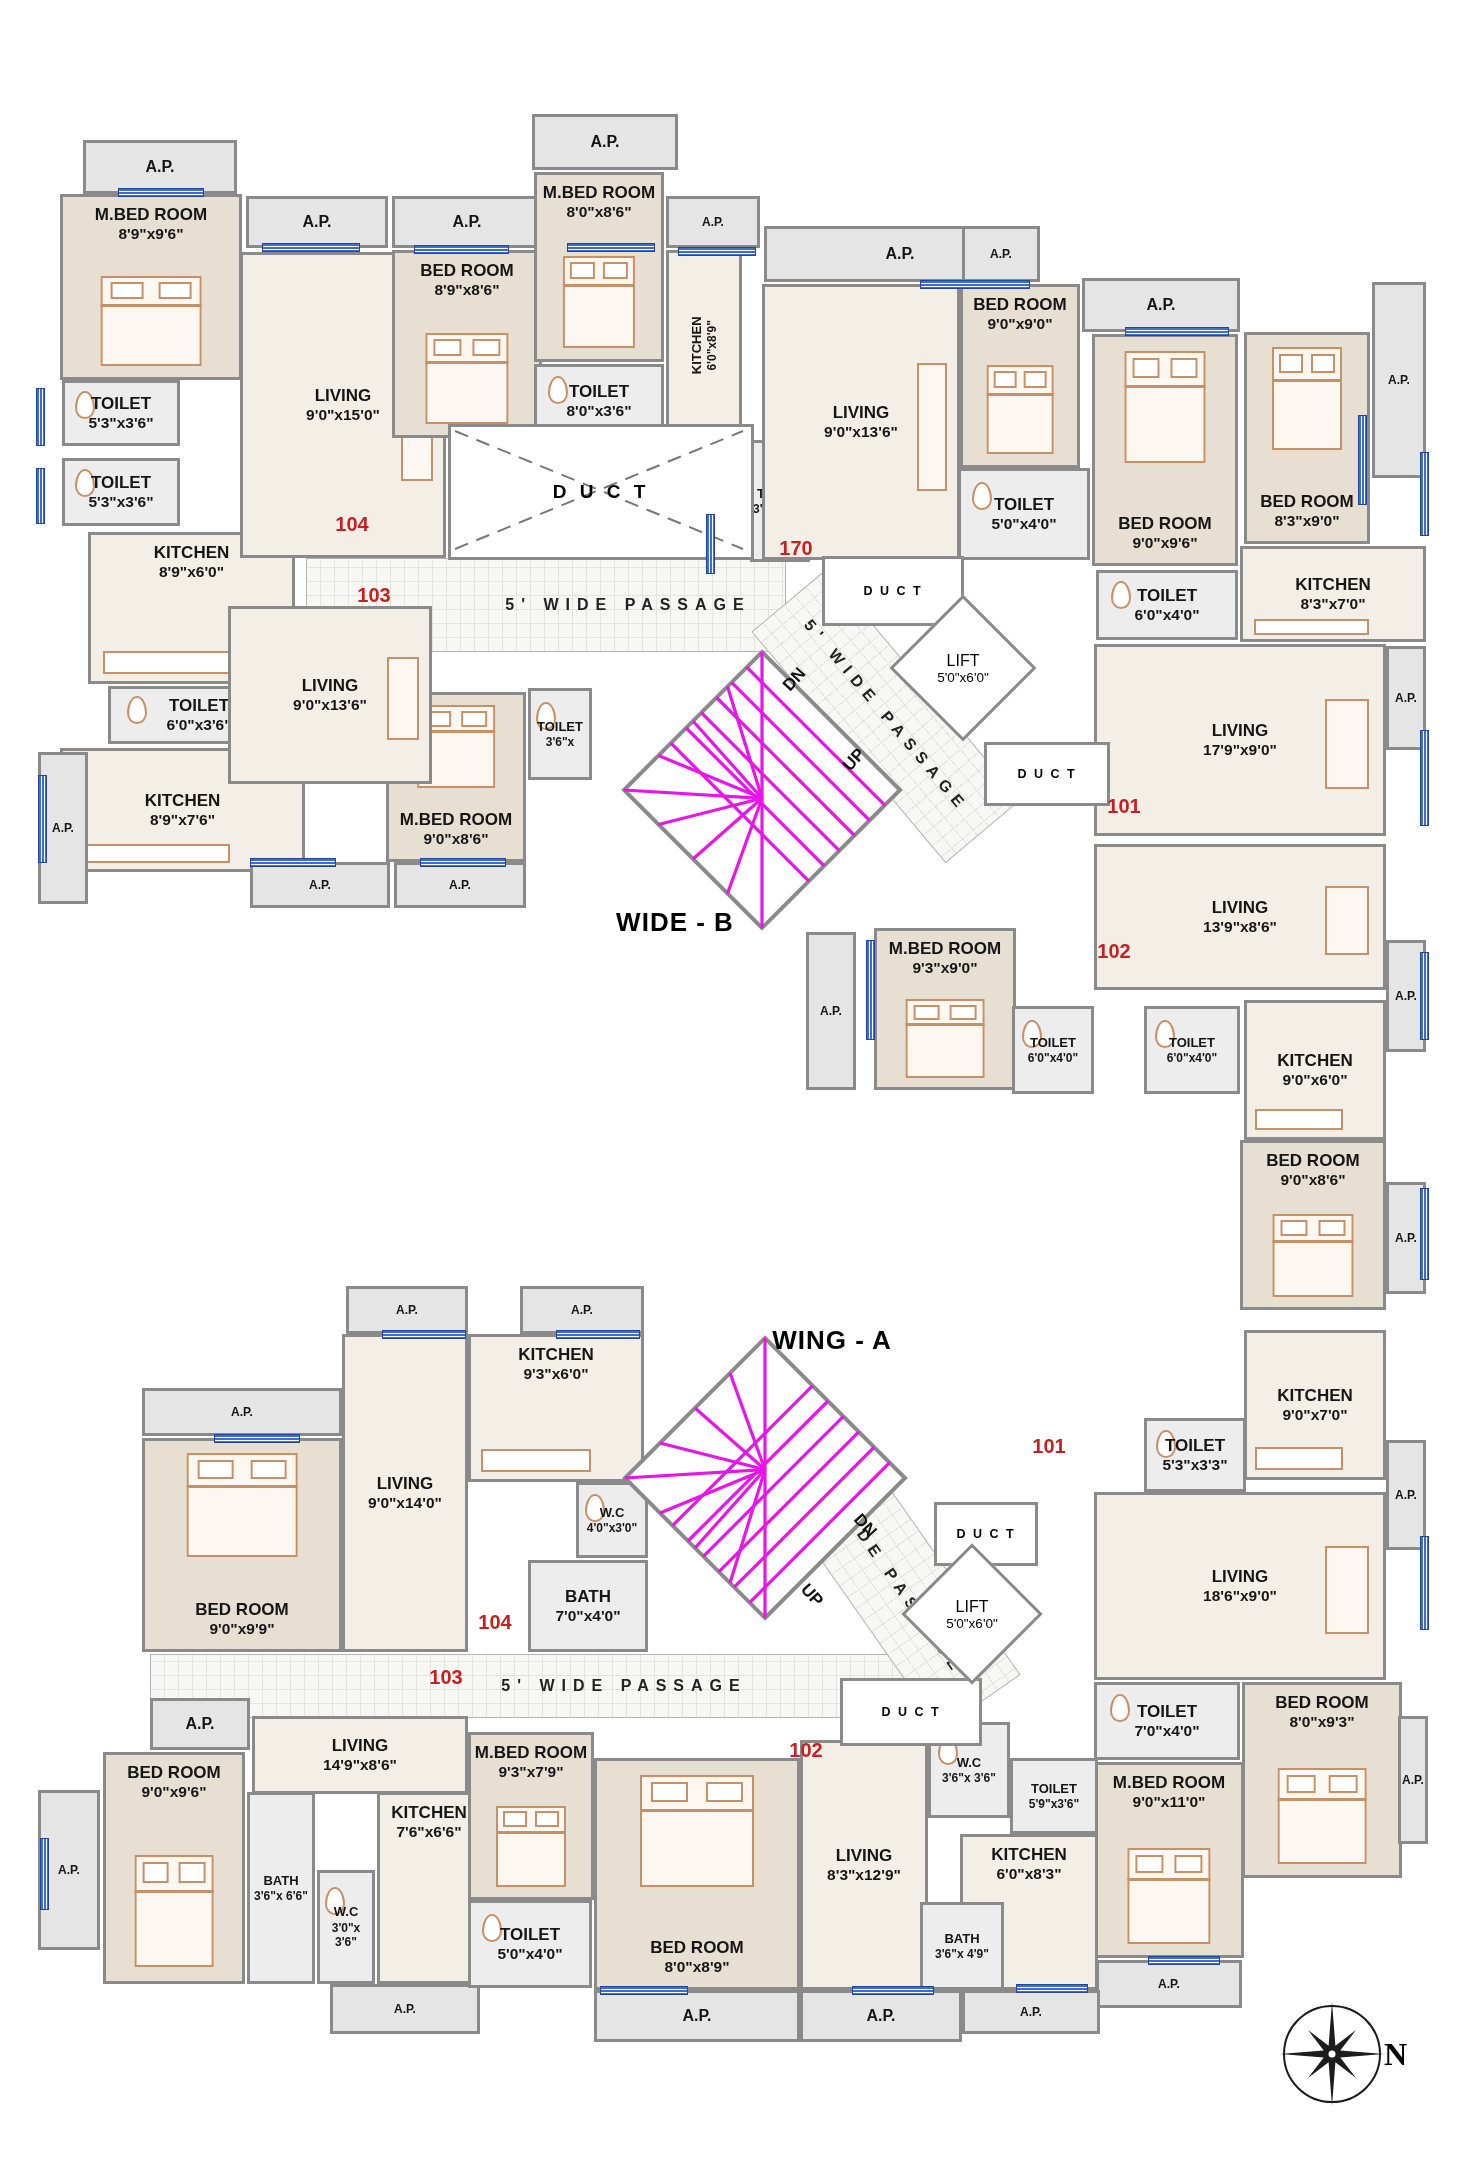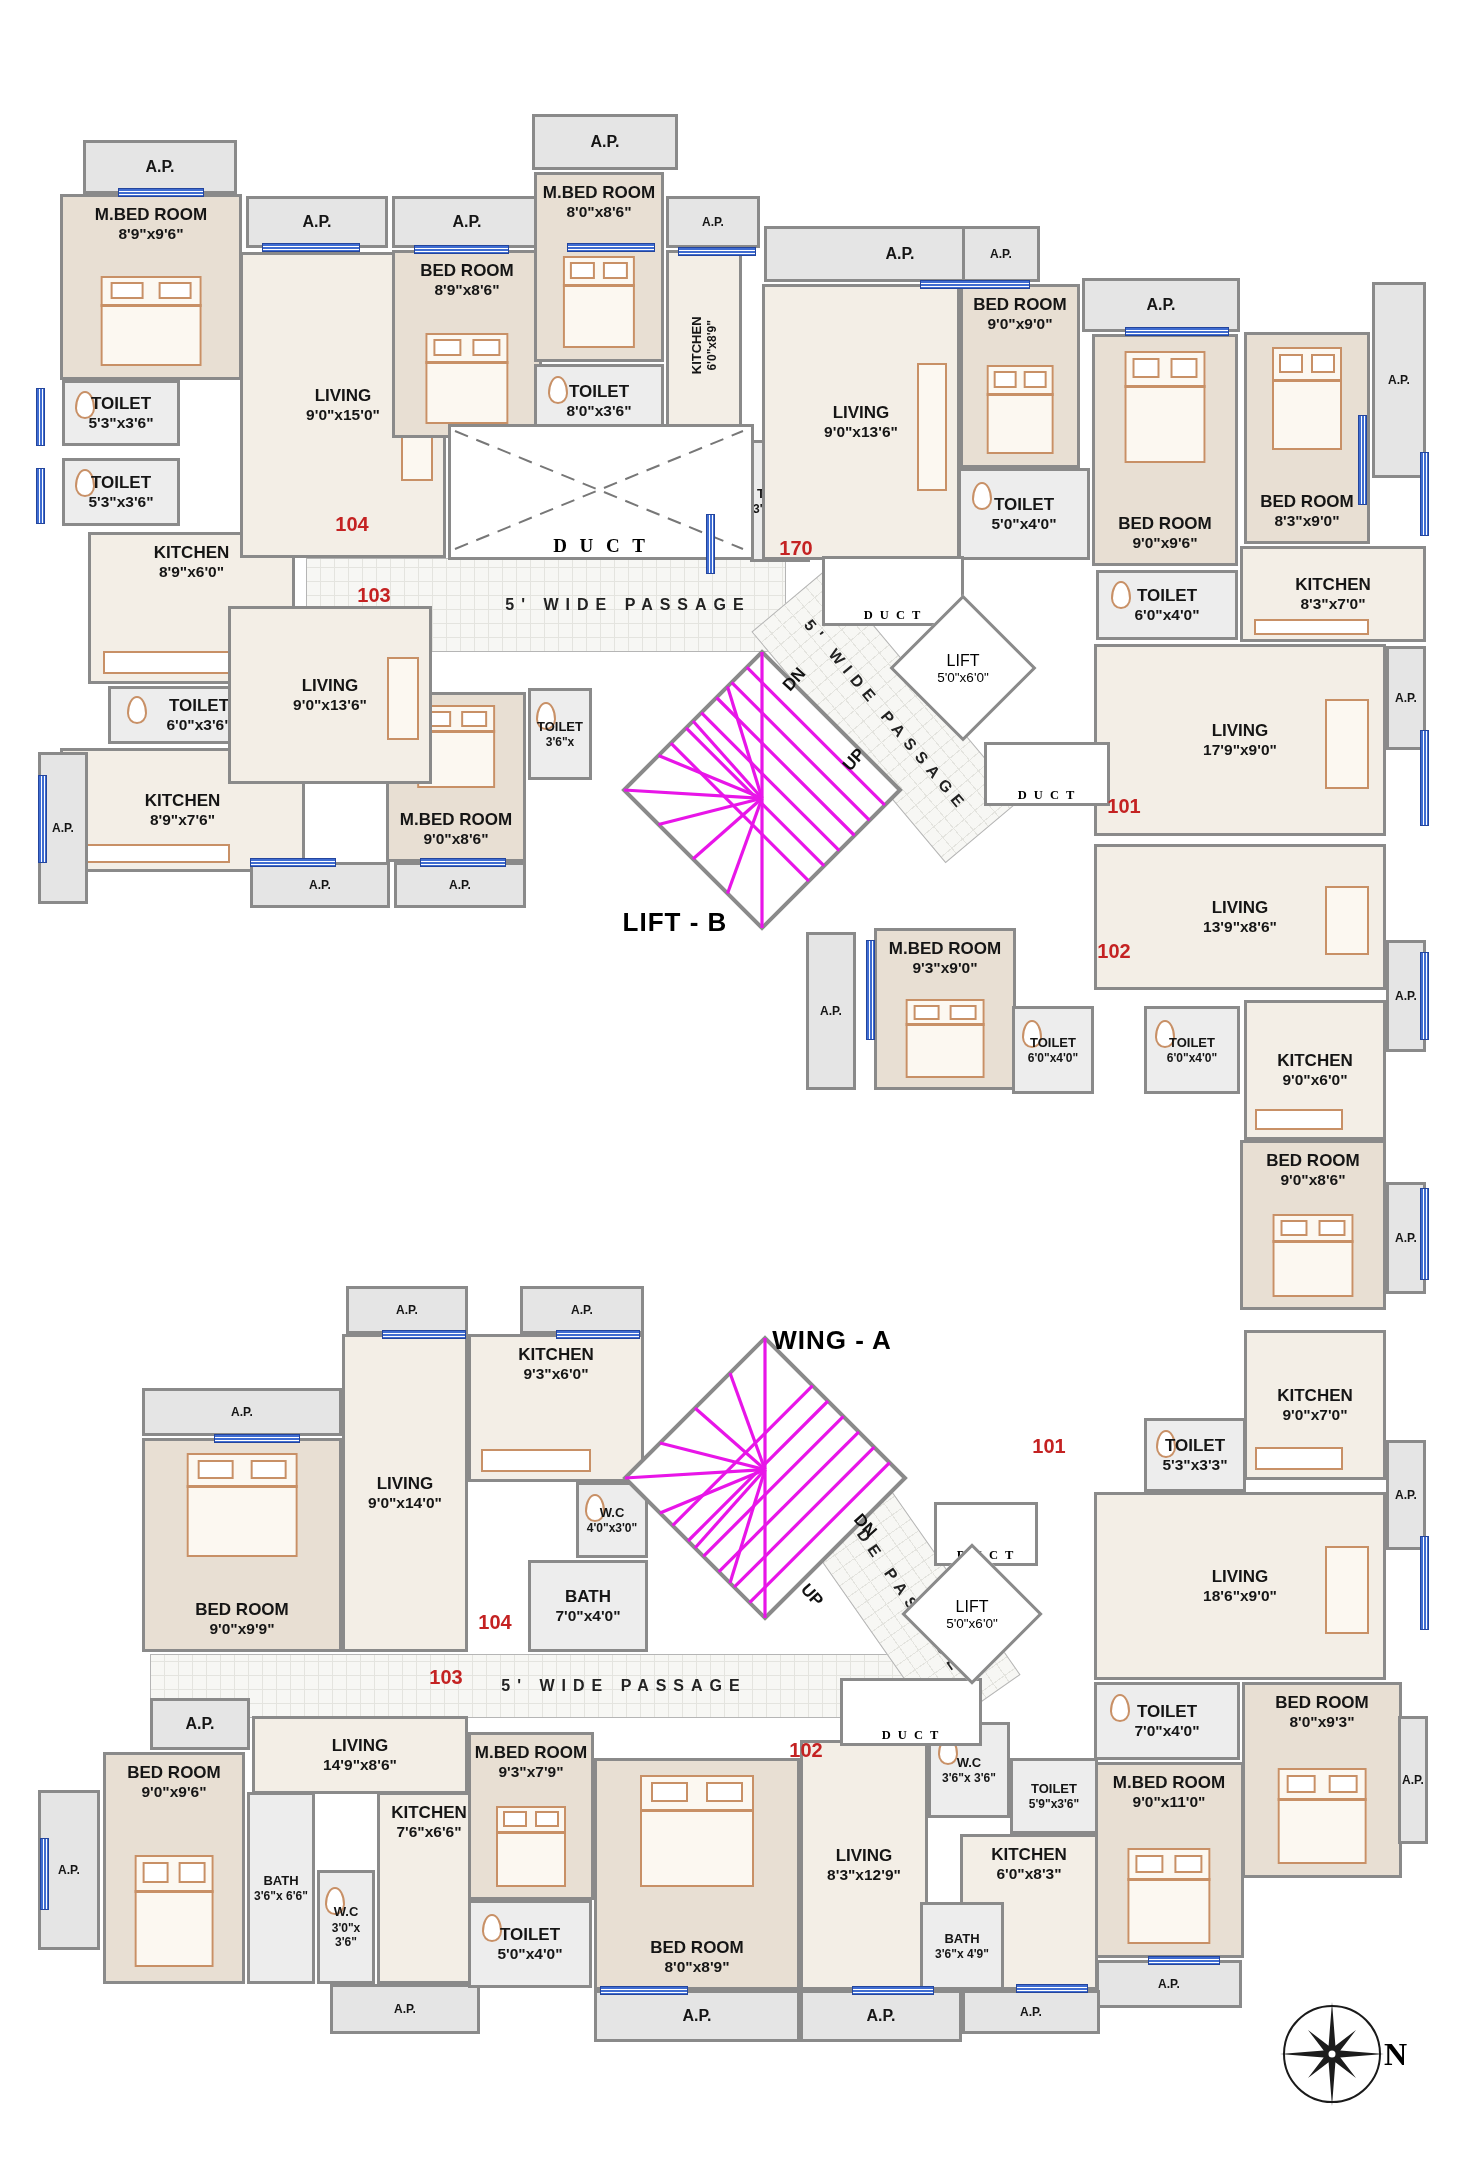--- a/index.html
+++ b/index.html
@@ -40,22 +40,22 @@
   .counter{position:absolute;left:6%;bottom:5%;width:62%;height:13%;border:2px solid #c89066;background:#fff;z-index:1;}
 
   
   .passage{position:absolute;display:flex;align-items:center;justify-content:center;
        border:1px solid #b5b5b5;background:#f7f7f4;z-index:1;color:#222;
        background-image:repeating-linear-gradient(0deg,transparent 0 13px,#e4e4df 13px 14px),
                         repeating-linear-gradient(90deg,transparent 0 13px,#e4e4df 13px 14px);}
   .passage .plab{font-size:16px;font-weight:700;letter-spacing:7px;white-space:nowrap;}
 
   
-  .duct{position:absolute;display:flex;align-items:flex-end;justify-content:center;
-        border:3px solid #8a8a8a;background:#fff;z-index:4;font-family:Liberation Serif, serif;}
+  .duct{position:absolute;display:flex;align-items:center;justify-content:center;
+        border:3px solid #8a8a8a;background:#fff;z-index:4;}
   .duct .nm{font-size:19px;font-weight:700;letter-spacing:4px;white-space:nowrap;z-index:2;}
   .duct-s .nm{font-size:12.5px;letter-spacing:2px;}
   .duct svg{position:absolute;inset:0;}
   .lift{position:absolute;z-index:4;}
   .dmd{position:absolute;left:50%;top:50%;transform:translate(-50%,-50%) rotate(45deg);
        border:3px solid #8a8a8a;background:#fff;box-sizing:border-box;}
   .liftlbl{position:absolute;inset:0;display:flex;flex-direction:column;align-items:center;
        justify-content:center;font-weight:400;z-index:2;}
   .liftlbl .nm{font-size:16px;} .liftlbl .dm{font-size:13.5px;}
   .stairs{position:absolute;z-index:5;overflow:visible;}
@@ -767,15 +767,15 @@
     <div class="win win-v" style="left: 706px; top: 514px; width: 9px; height: 60px;"></div>
     <div class="unit-no" style="left: 352px; top: 524px;">104</div>
     <div class="unit-no" style="left: 374px; top: 595px;">103</div>
     <div class="unit-no" style="left: 796px; top: 548px;">170</div>
     <div class="unit-no" style="left: 1124px; top: 806px;">101</div>
     <div class="unit-no" style="left: 1114px; top: 951px;">102</div>
     <div class="unit-no" style="left: 495px; top: 1622px;">104</div>
     <div class="unit-no" style="left: 446px; top: 1677px;">103</div>
     <div class="unit-no" style="left: 806px; top: 1750px;">102</div>
     <div class="unit-no" style="left: 1049px; top: 1446px;">101</div>
-    <div class="wing-label" style="left: 675px; top: 922px;">LIFT - B</div>
+    <div class="wing-label" style="left: 675px; top: 922px;">WIDE - B</div>
     <div class="wing-label" style="left: 832px; top: 1340px;">WING - A</div>
   </div>
 
 </body></html>

